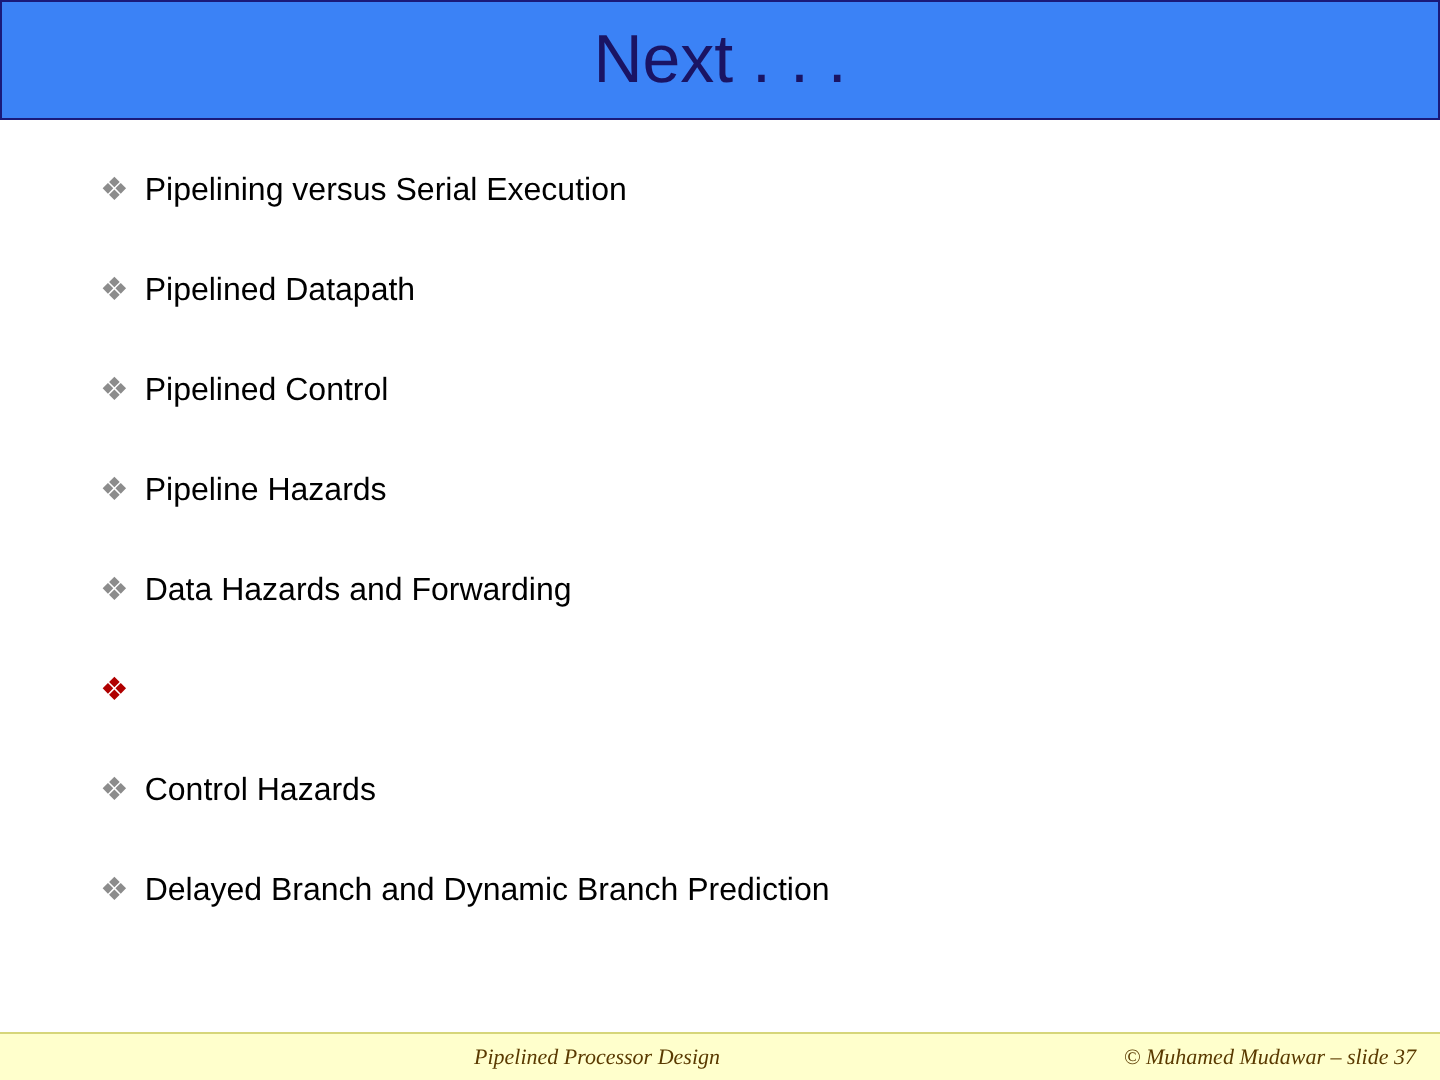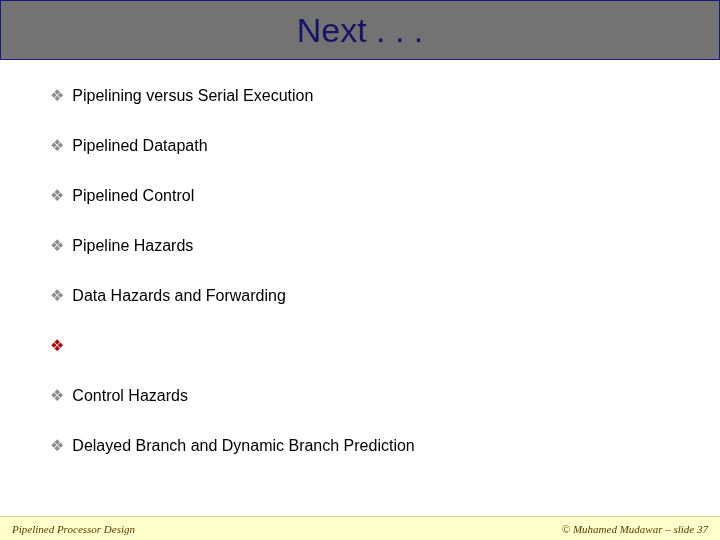--- a/index.html
+++ b/index.html
@@ -7,21 +7,21 @@
     width: 720px;
     height: 540px;
     background: #ffffff;
     font-family: Arial, sans-serif;
     position: relative;
     overflow: hidden;
   }
   .title-bar {
     width: 100%;
     height: 60px;
-    background: #737373;
+    background: #3b82f6;
     border: 1px solid #1a1a7a;
     display: flex;
     align-items: center;
     justify-content: center;
   }
   .title-text {
     font-family: "Comic Sans MS", cursive, sans-serif;
     font-size: 34px;
     color: #1a1464;
     font-weight: normal;
@@ -58,21 +58,21 @@
     border-top: 1px solid #d6d67a;
     display: flex;
     align-items: center;
     justify-content: space-between;
     padding: 0 12px;
     font-family: "Times New Roman", serif;
     font-style: italic;
     font-size: 11px;
     color: #5a3a00;
   }
-  .footer-left { text-align: left; flex: 1; font-style: italic; }
+  .footer-left { text-align: right; flex: 1; font-style: italic; }
   .footer-center { text-align: center; flex: 1; }
   .footer-right { text-align: right; flex: 1; }
 </style>
 </head>
 <body>
 
 <div class="title-bar">
   <span class="title-text">Next . . .</span>
 </div>
 

